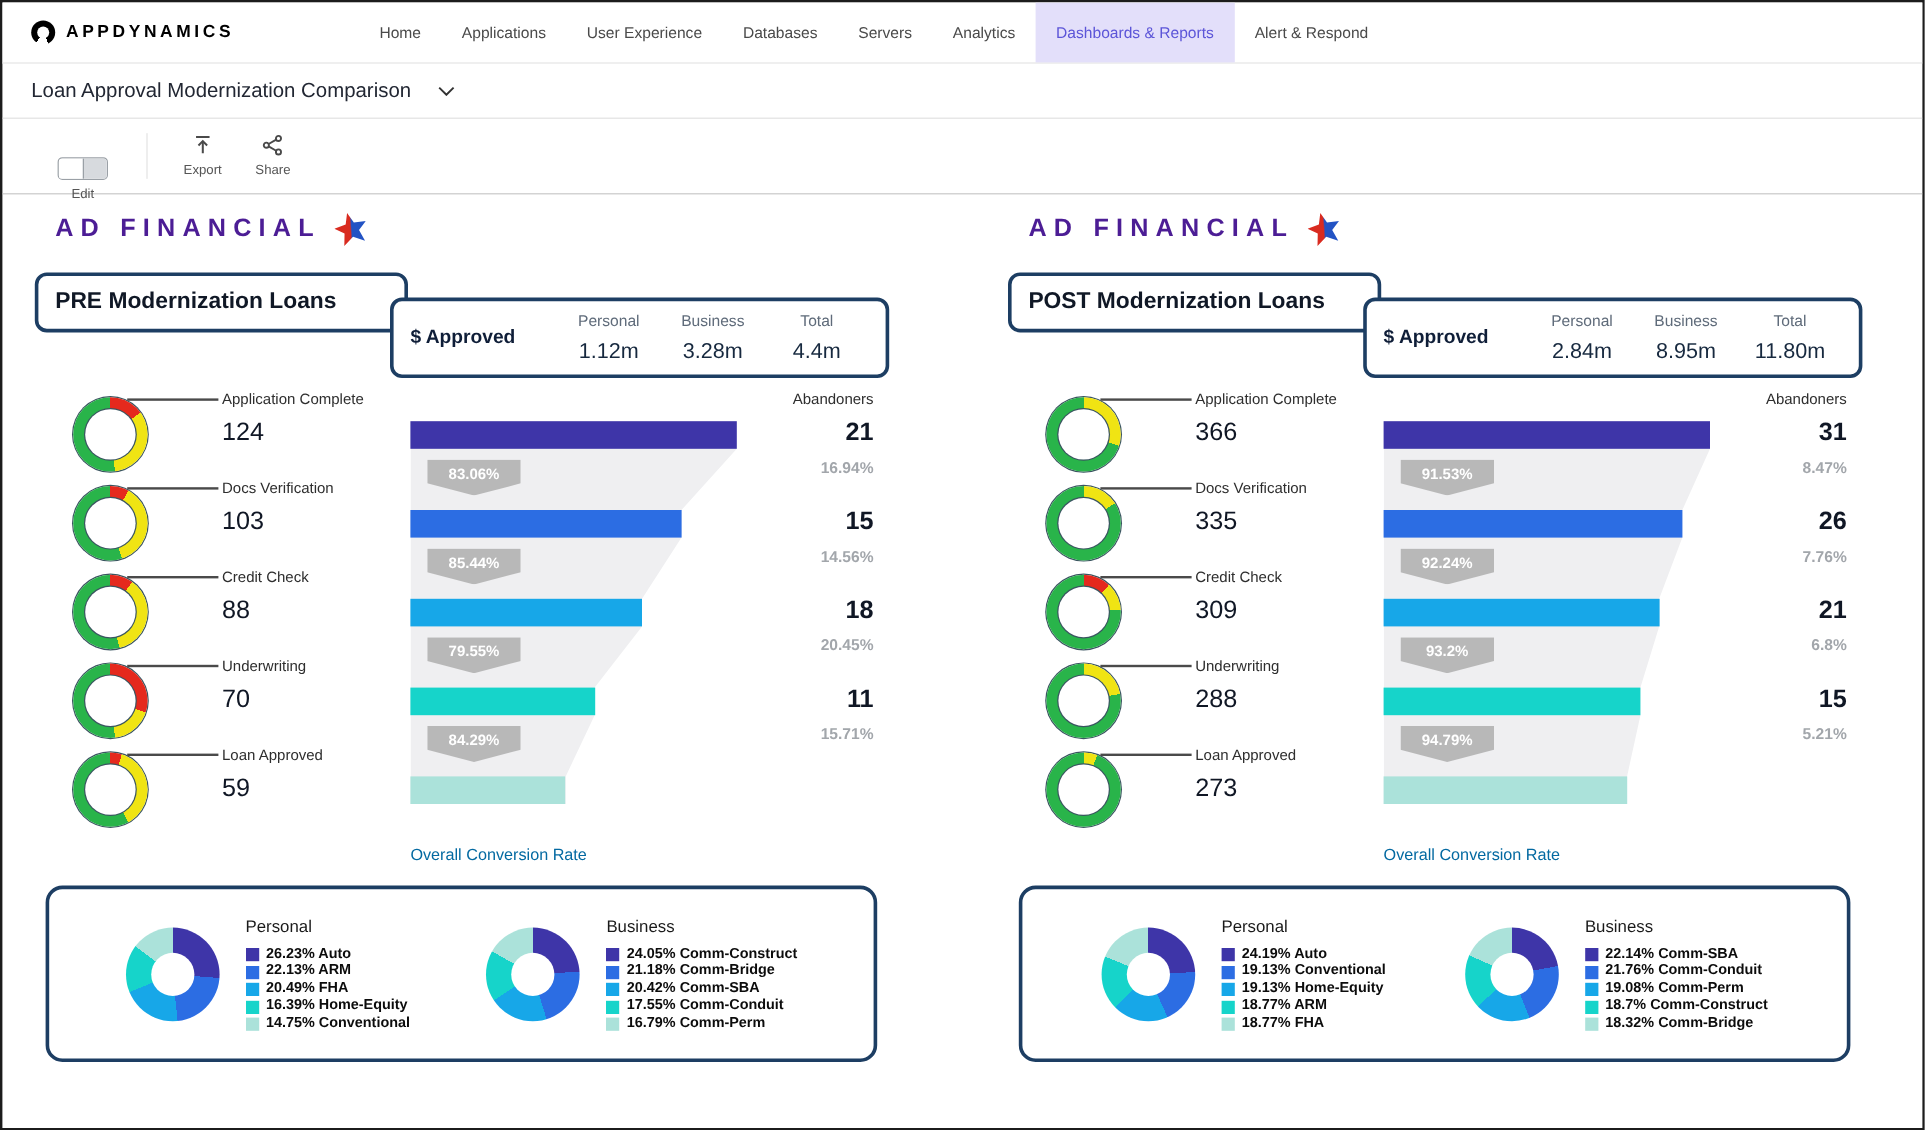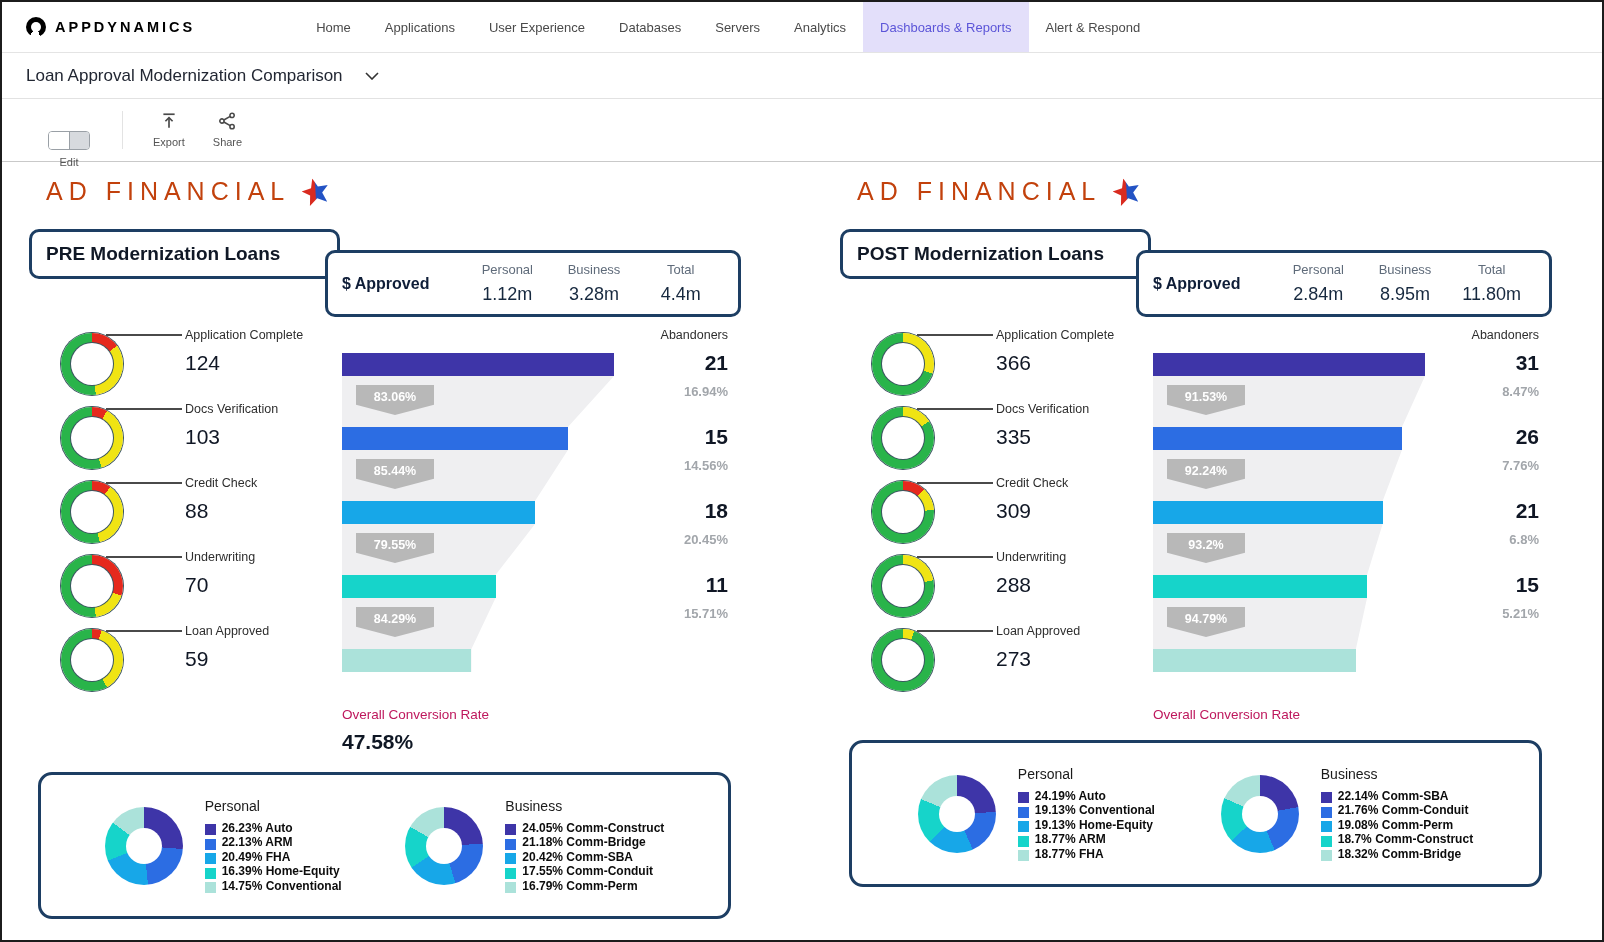--- a/index.html
+++ b/index.html
@@ -31,21 +31,21 @@
   .toggle .half-r { flex:1; background:#d7dade; border-left:1px solid #9aa0a6; }
   .tool-divider { width:1px; height:38px; background:#e3e3e3; margin:0 30px 0 32px; }
   .tool + .tool { margin-left:28px; }
   .tool-icon { width:18px; height:18px; }
 
   
   .content { display:grid; grid-template-columns:1fr 1fr; column-gap:70px; padding:13px 24px 0; }
   .panel { position:relative; }
 
   .logo-row { display:flex; align-items:center; gap:12px; margin:2px 0 13px 20px; }
-  .logo-text { font-size:25px; font-weight:400; letter-spacing:6px; color:#c2410c; }
+  .logo-text { font-size:21px; font-weight:700; letter-spacing:6px; color:#4c1d95; }
   .logo-star { width:27px; height:27px; transform:rotate(-14deg);
     background:linear-gradient(100deg,#d92b20 48%,#2353c4 52%);
     clip-path:polygon(50% 0,63% 34%,100% 38%,73% 60%,83% 97%,50% 76%,17% 97%,27% 60%,0 38%,37% 34%); }
 
   .panel-header { position:relative; height:100px; margin-bottom:6px; }
   .heading-box { position:absolute; left:3px; top:10px; width:311px; height:50px; border:3px solid #1d3e63; border-radius:10px;
     background:#fff; display:flex; align-items:center; padding-left:14px; font-size:19px; font-weight:600; color:#101826; z-index:2; }
   .approved-box { position:absolute; left:299px; top:31px; width:416px; height:67px; border:3px solid #1d3e63; border-radius:10px;
     background:#fff; display:flex; align-items:center; padding:0 14px; z-index:3; }
   .approved-label { font-size:16px; font-weight:700; color:#0f1e38; width:122px; }
@@ -63,21 +63,21 @@
   .stage-count { position:absolute; left:159px; font-size:21px; font-weight:400; color:#101725; }
   .aband-count { position:absolute; right:2px; font-size:21px; font-weight:700; color:#101725; }
   .aband-pct { position:absolute; right:2px; font-size:13px; font-weight:700; color:#a2a6ab; }
   .bars { position:absolute; left:316px; top:28px; width:272px; height:319px; }
   .funnel-bg { position:absolute; inset:0; background:#efeff1; }
   .bar { position:absolute; left:0; height:23px; }
   .rate-badge { position:absolute; left:14px; width:78px; height:30px; background:#b8b8b8; color:#fff; font-size:12.5px; font-weight:700;
     text-align:center; padding-top:5px; clip-path:polygon(0 0,100% 0,100% 66%,50% 100%,0 66%); }
 
   .overall { margin:30px 0 0 316px; }
-  .overall .lbl { font-size:13.5px; color:#be185d; }
+  .overall .lbl { font-size:13.5px; color:#0369a1; }
   .overall .val { font-size:21px; font-weight:700; color:#0f1724; margin-top:8px; }
 
   
   .donut-box { margin:18px 0 0 12px; width:693px; height:147px; border:3px solid #1d3e63; border-radius:14px;
     display:flex; align-items:center; justify-content:space-evenly; background:#fff; }
   .donut-group { display:flex; align-items:center; gap:22px; }
   .donut { width:78px; height:78px; border-radius:50%; position:relative; }
   .donut::after { content:""; position:absolute; inset:21px; background:#fff; border-radius:50%; }
   .legend-title { font-size:14px; color:#1a1a1a; margin-bottom:7px; }
   .legend-item { display:flex; align-items:flex-end; gap:6px; font-size:12px; font-weight:700; color:#0c0c0c; line-height:14.5px; }
@@ -218,21 +218,20 @@
           <div class="aband-pct" style="top:281px">15.71%</div>
           <div class="gauge" style="top:304px;background:conic-gradient(#e5291d 0% 5%,#f0e413 5% 42%,#29b44a 42% 100%)">
             <span class="gauge-hole"></span>
           </div>
           <div class="connector" style="top:305px"></div>
           <div class="stage-label" style="top:299px">Loan Approved</div>
           <div class="stage-count" style="top:322px">59</div>
         </div>
       <div class="overall">
         <div class="lbl">Overall Conversion Rate</div>
-        <div class="val">47.58%</div>
       </div>
       <div class="donut-box">
         <div class="donut-group">
           <div class="donut" style="background: conic-gradient(rgb(62, 53, 168) 0%, rgb(62, 53, 168) 26.23%, rgb(44, 109, 227) 26.23%, rgb(44, 109, 227) 48.36%, rgb(23, 167, 232) 48.36%, rgb(23, 167, 232) 68.85%, rgb(22, 212, 202) 68.85%, rgb(22, 212, 202) 85.24%, rgb(171, 226, 218) 85.24%, rgb(171, 226, 218) 100%);"></div>
           <div class="legend">
             <div class="legend-title">Personal</div>
             <div class="legend-items">
                 <div class="legend-item">
                   <span class="legend-swatch" style="background:#3e35a8"></span>
                   <span>26.23% Auto</span>

